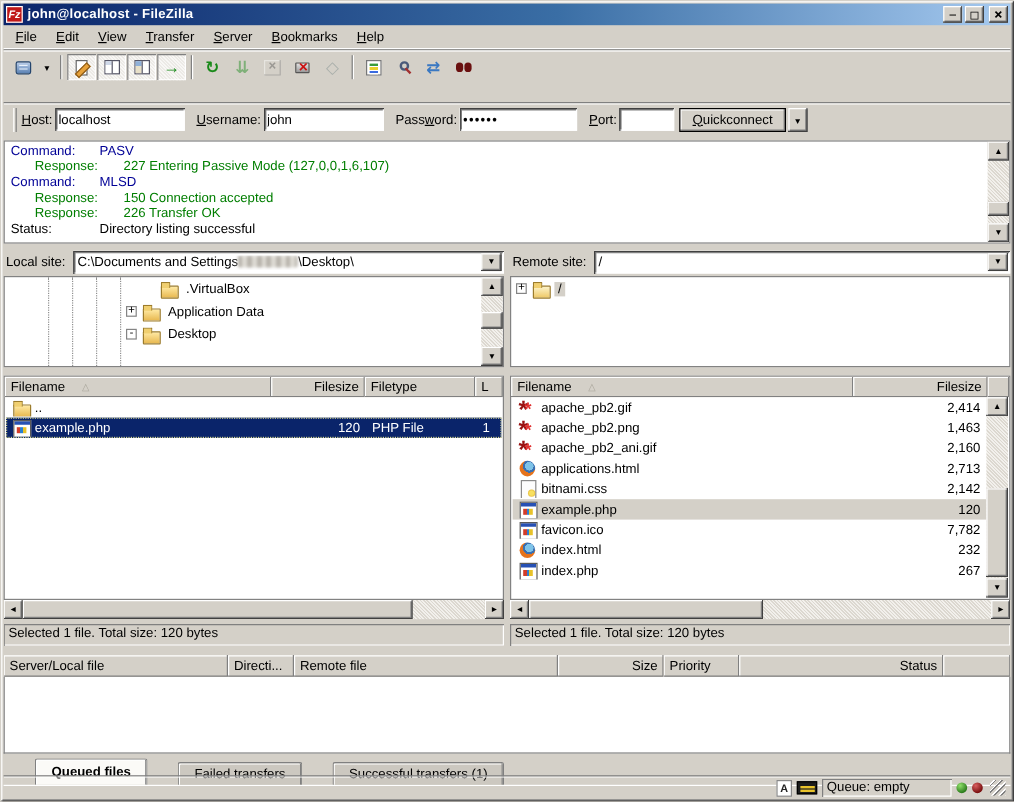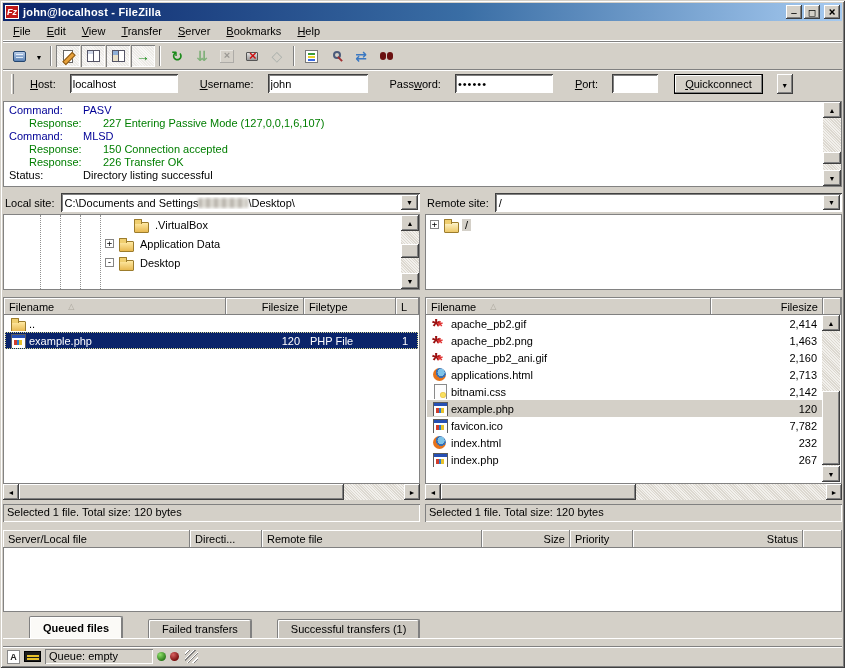--- a/index.html
+++ b/index.html
@@ -47,21 +47,21 @@
   .i-disc { width:12px; height:9px; background:linear-gradient(#e2e2e2,#9a9a9a); border:1px solid #555; border-radius:1px; position:relative; }
   .i-disc::after { content:"×"; position:absolute; left:2px; top:-5px; color:#cc1010; font-weight:bold; font-size:13px; }
   .i-filter { width:13px; height:13px; background:#fff; border:1px solid #777; position:relative; }
   .i-filter::before { content:""; position:absolute; left:2px; top:2px; width:7px; height:9px;
     background:linear-gradient(#3a9c3a 0 2px,#fff 2px 3px,#e8d02a 3px 5px,#fff 5px 6px,#3a6ae0 6px 8px,#fff 8px); }
   .i-search { width:8px; height:8px; border:2px solid #4a5a7a; border-radius:50%; position:relative; margin:-2px -2px 0 0; }
   .i-search::after { content:""; position:absolute; right:-4px; bottom:-3px; width:6px; height:2px; background:#a23030; transform:rotate(45deg); }
   .i-find { width:6px; height:8px; background:#6a1010; border-radius:3px; box-shadow:7px 0 0 #6a1010; margin-right:7px; }
 
   
-  .quickbar { height:28px; display:flex; align-items:center; gap:14px; padding-left:8px; border-top:1px solid #808080; box-shadow:inset 0 1px #fff; }
+  .quickbar { height:28px; display:flex; align-items:center; gap:2px; padding-left:8px; border-top:1px solid #808080; box-shadow:inset 0 1px #fff;margin-top:16px; }
   .qgrip { width:3px; height:20px; border-left:1px solid #fff; border-right:1px solid #808080; margin-right:2px; }
   .qlabel u { text-decoration:underline; }
   .field { height:19px; padding:2px 3px; font-size:11px; background:#fff; box-shadow:inset 1px 1px #404040, inset -1px -1px #fff, inset 2px 2px #808080; border:0; font-family:inherit; }
   .f-host{width:108px;} .f-user{width:100px;} .f-pass{width:98px; letter-spacing:1px;} .f-port{width:46px;}
   .qc-btn { height:20px; padding:0 10px; display:flex; align-items:center; margin-left:2px; border:1px solid #000; background:#d4d0c8; box-shadow:inset -1px -1px #808080, inset 1px 1px #fff; }
   .qc-dd { width:16px; height:20px; display:flex; align-items:center; justify-content:center; }
 
   
   .logwrap { margin-top:4px; height:86px; position:relative; background:#fff; border:1px solid #828282; }
   .log { position:absolute; left:1px; top:1px; right:19px; bottom:1px; padding:1px 0 0 4px; overflow:hidden; }
@@ -137,30 +137,30 @@
 
   
   .lc-name{width:222px;} .lc-size{width:78px;} .lc-type{width:92px;} .lc-mod{flex:1;}
   .rc-name{width:285px;} .rc-size{width:112px;} .rc-hfill{flex:1;}
 
   .statusline { height:18px; margin-top:4px; padding:2px 4px; background:#d4d0c8; box-shadow:inset 1px 1px #808080, inset -1px -1px #fff; white-space:nowrap; overflow:hidden; }
 
   
   .queuewrap { margin-top:8px; }
   .qhead { display:flex; height:18px; }
-  .q1{width:187px;} .q2{width:72px;} .q3{width:220px;} .q4{width:88px;} .q5{width:63px;} .q6{width:170px;justify-content:flex-end;} .q7{flex:1;}
+  .q1{width:187px;} .q2{width:55px;} .q3{width:220px;} .q4{width:88px;} .q5{width:63px;} .q6{width:170px;justify-content:flex-end;} .q7{flex:1;}
   .qbody { height:64px; background:#fff; border:1px solid #828282; border-top:none; }
 
   
   .tabs { margin-top:5px; height:22px; display:flex; align-items:flex-end; padding-left:3px; border-bottom:1px solid #fff; }
   .tab { height:19px; padding:0 13px; display:flex; align-items:center; background:#ccc8c0; box-shadow:inset -1px 0 #808080, inset 1px 1px #fff; border:1px solid #808080; border-bottom:none; border-radius:2px 2px 0 0; margin-right:2px; white-space:nowrap;margin-left:23px; }
   .tab.active { background:#fbfaf7; height:22px; font-weight:bold; box-shadow:inset -1px 0 #808080, inset 1px 1px #fff; }
 
   
-  .statusbar { position:absolute; left:3px; right:3px; bottom:3px; height:19px; border-top:1px solid #808080; box-shadow:inset 0 1px #fff; display:flex; align-items:center; justify-content:flex-start; gap:4px; padding:1px 4px 0 4px; }
+  .statusbar { position:absolute; left:3px; right:3px; bottom:3px; height:19px; border-top:1px solid #808080; box-shadow:inset 0 1px #fff; display:flex; align-items:center; justify-content:flex-end; gap:4px; padding:1px 4px 0 4px; }
   .st-ascii { width:13px; height:14px; background:#fff; border:1px solid #888; font-size:9px; font-weight:bold; text-align:center; line-height:12px; }
   .st-ascii::before{content:"A"; color:#222;}
   .st-speed { width:17px; height:11px; background:#1c1c1c; border:1px solid #000; position:relative; }
   .st-speed::after { content:""; position:absolute; left:2px; top:3px; width:12px; height:2px; background:#e8c22a; box-shadow:0 3px 0 #e8c22a; }
   .st-panel { width:108px; height:15px; background:#d4d0c8; box-shadow:inset 1px 1px #808080, inset -1px -1px #fff; padding:1px 4px; white-space:nowrap; }
   .led { width:9px; height:9px; border-radius:50%; }
   .led.green { background:radial-gradient(circle at 35% 30%, #8fe06a, #2e7d1e 70%); }
   .led.red   { background:radial-gradient(circle at 35% 30%, #d86060, #7a1010 70%); }
   .grip { width:13px; height:13px; margin-left:2px; background:repeating-linear-gradient(135deg, transparent 0 2px, #fff 2px 3px, #808080 3px 4px); }
 </style>

